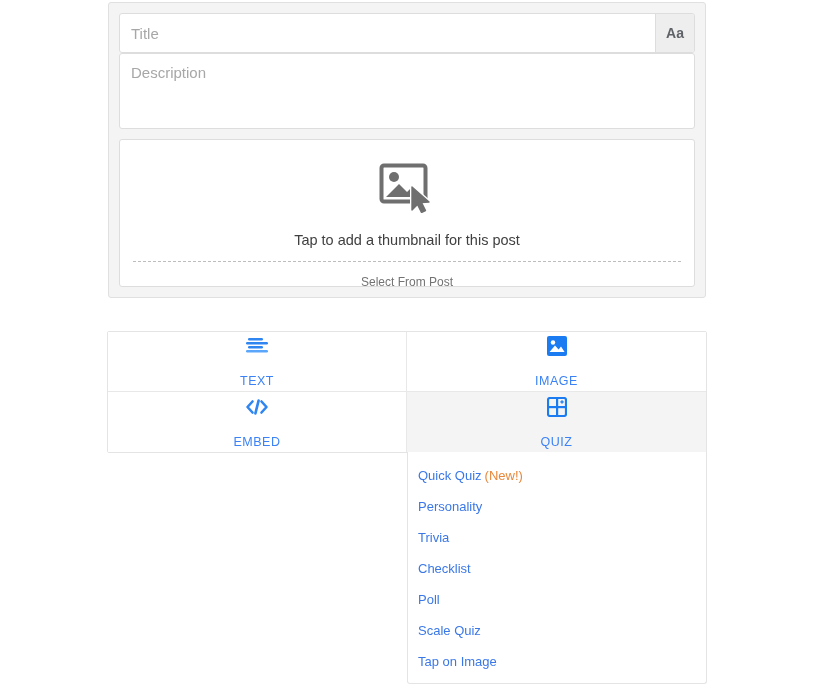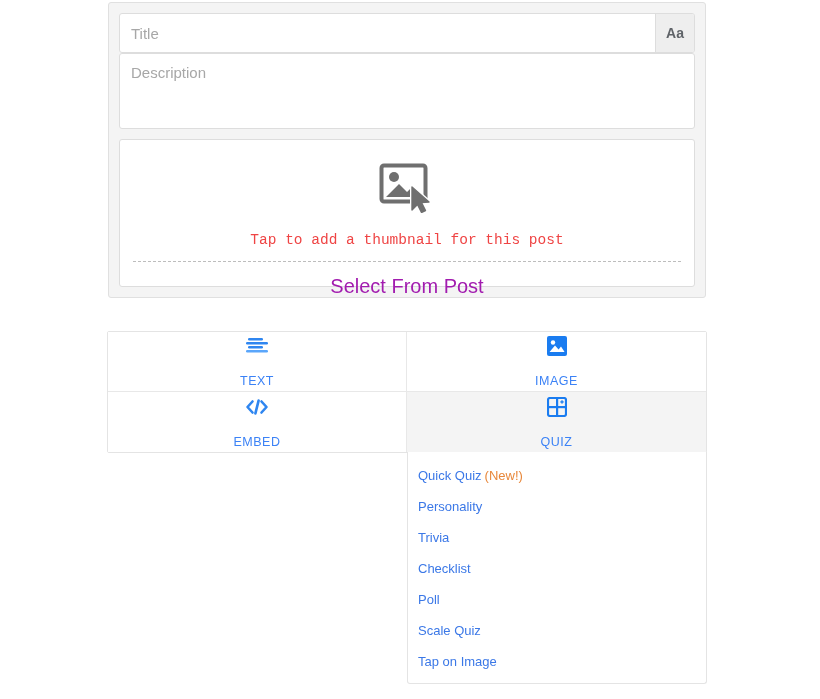--- a/index.html
+++ b/index.html
@@ -107,36 +107,35 @@
 
   .thumb-icon-wrap {
     display: flex;
     justify-content: center;
     align-items: center;
     height: 56px;
   }
 
   .thumb-caption {
     text-align: center;
-    color: #ef4444;
+    color: #404040;
     font-size: 14.5px;
     margin-top: 16px;
-    font-family: Liberation Mono, monospace;
   }
 
   .thumb-divider {
     margin: 13px 3px 0 3px;
     border-top: 1px dashed #bdbdbd;
     height: 0;
   }
 
   .thumb-link {
     text-align: center;
-    color: #a21caf;
-    font-size: 20px;
+    color: #737373;
+    font-size: 12px;
     margin-top: 13px;
     cursor: pointer;
   }
 
   
   .tabs-panel {
     position: absolute;
     left: 107px;
     top: 331px;
     width: 600px;

